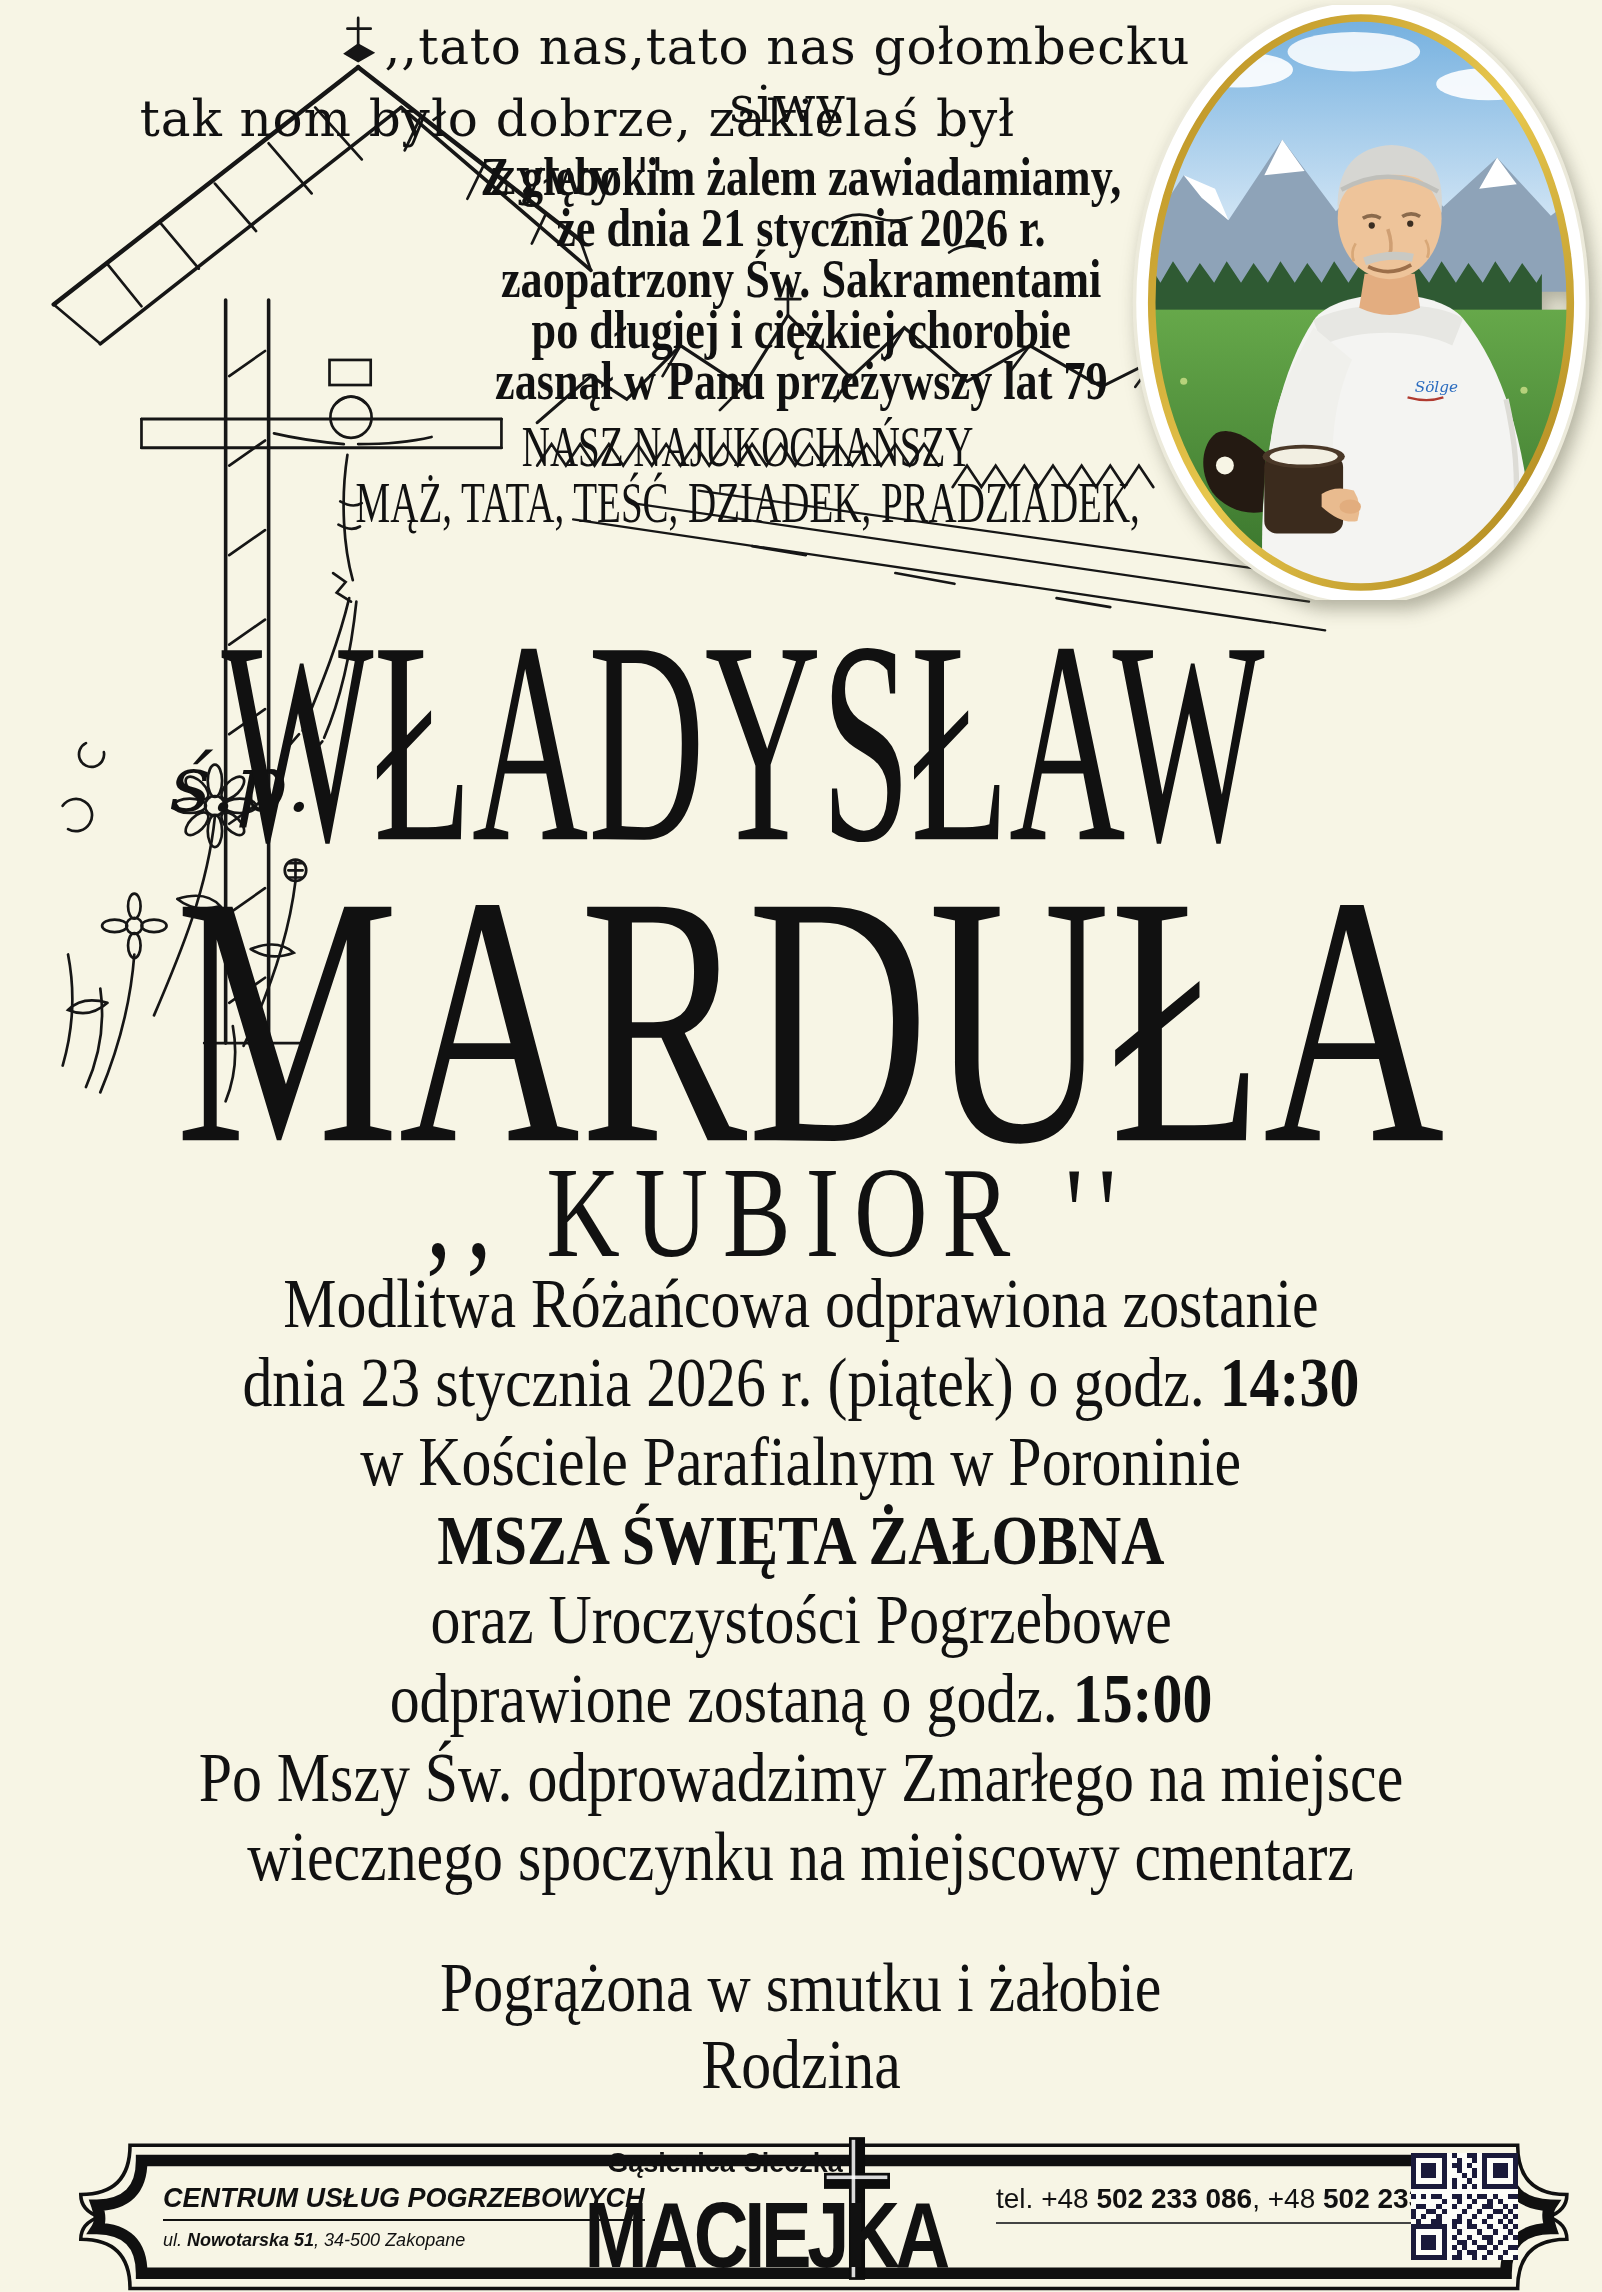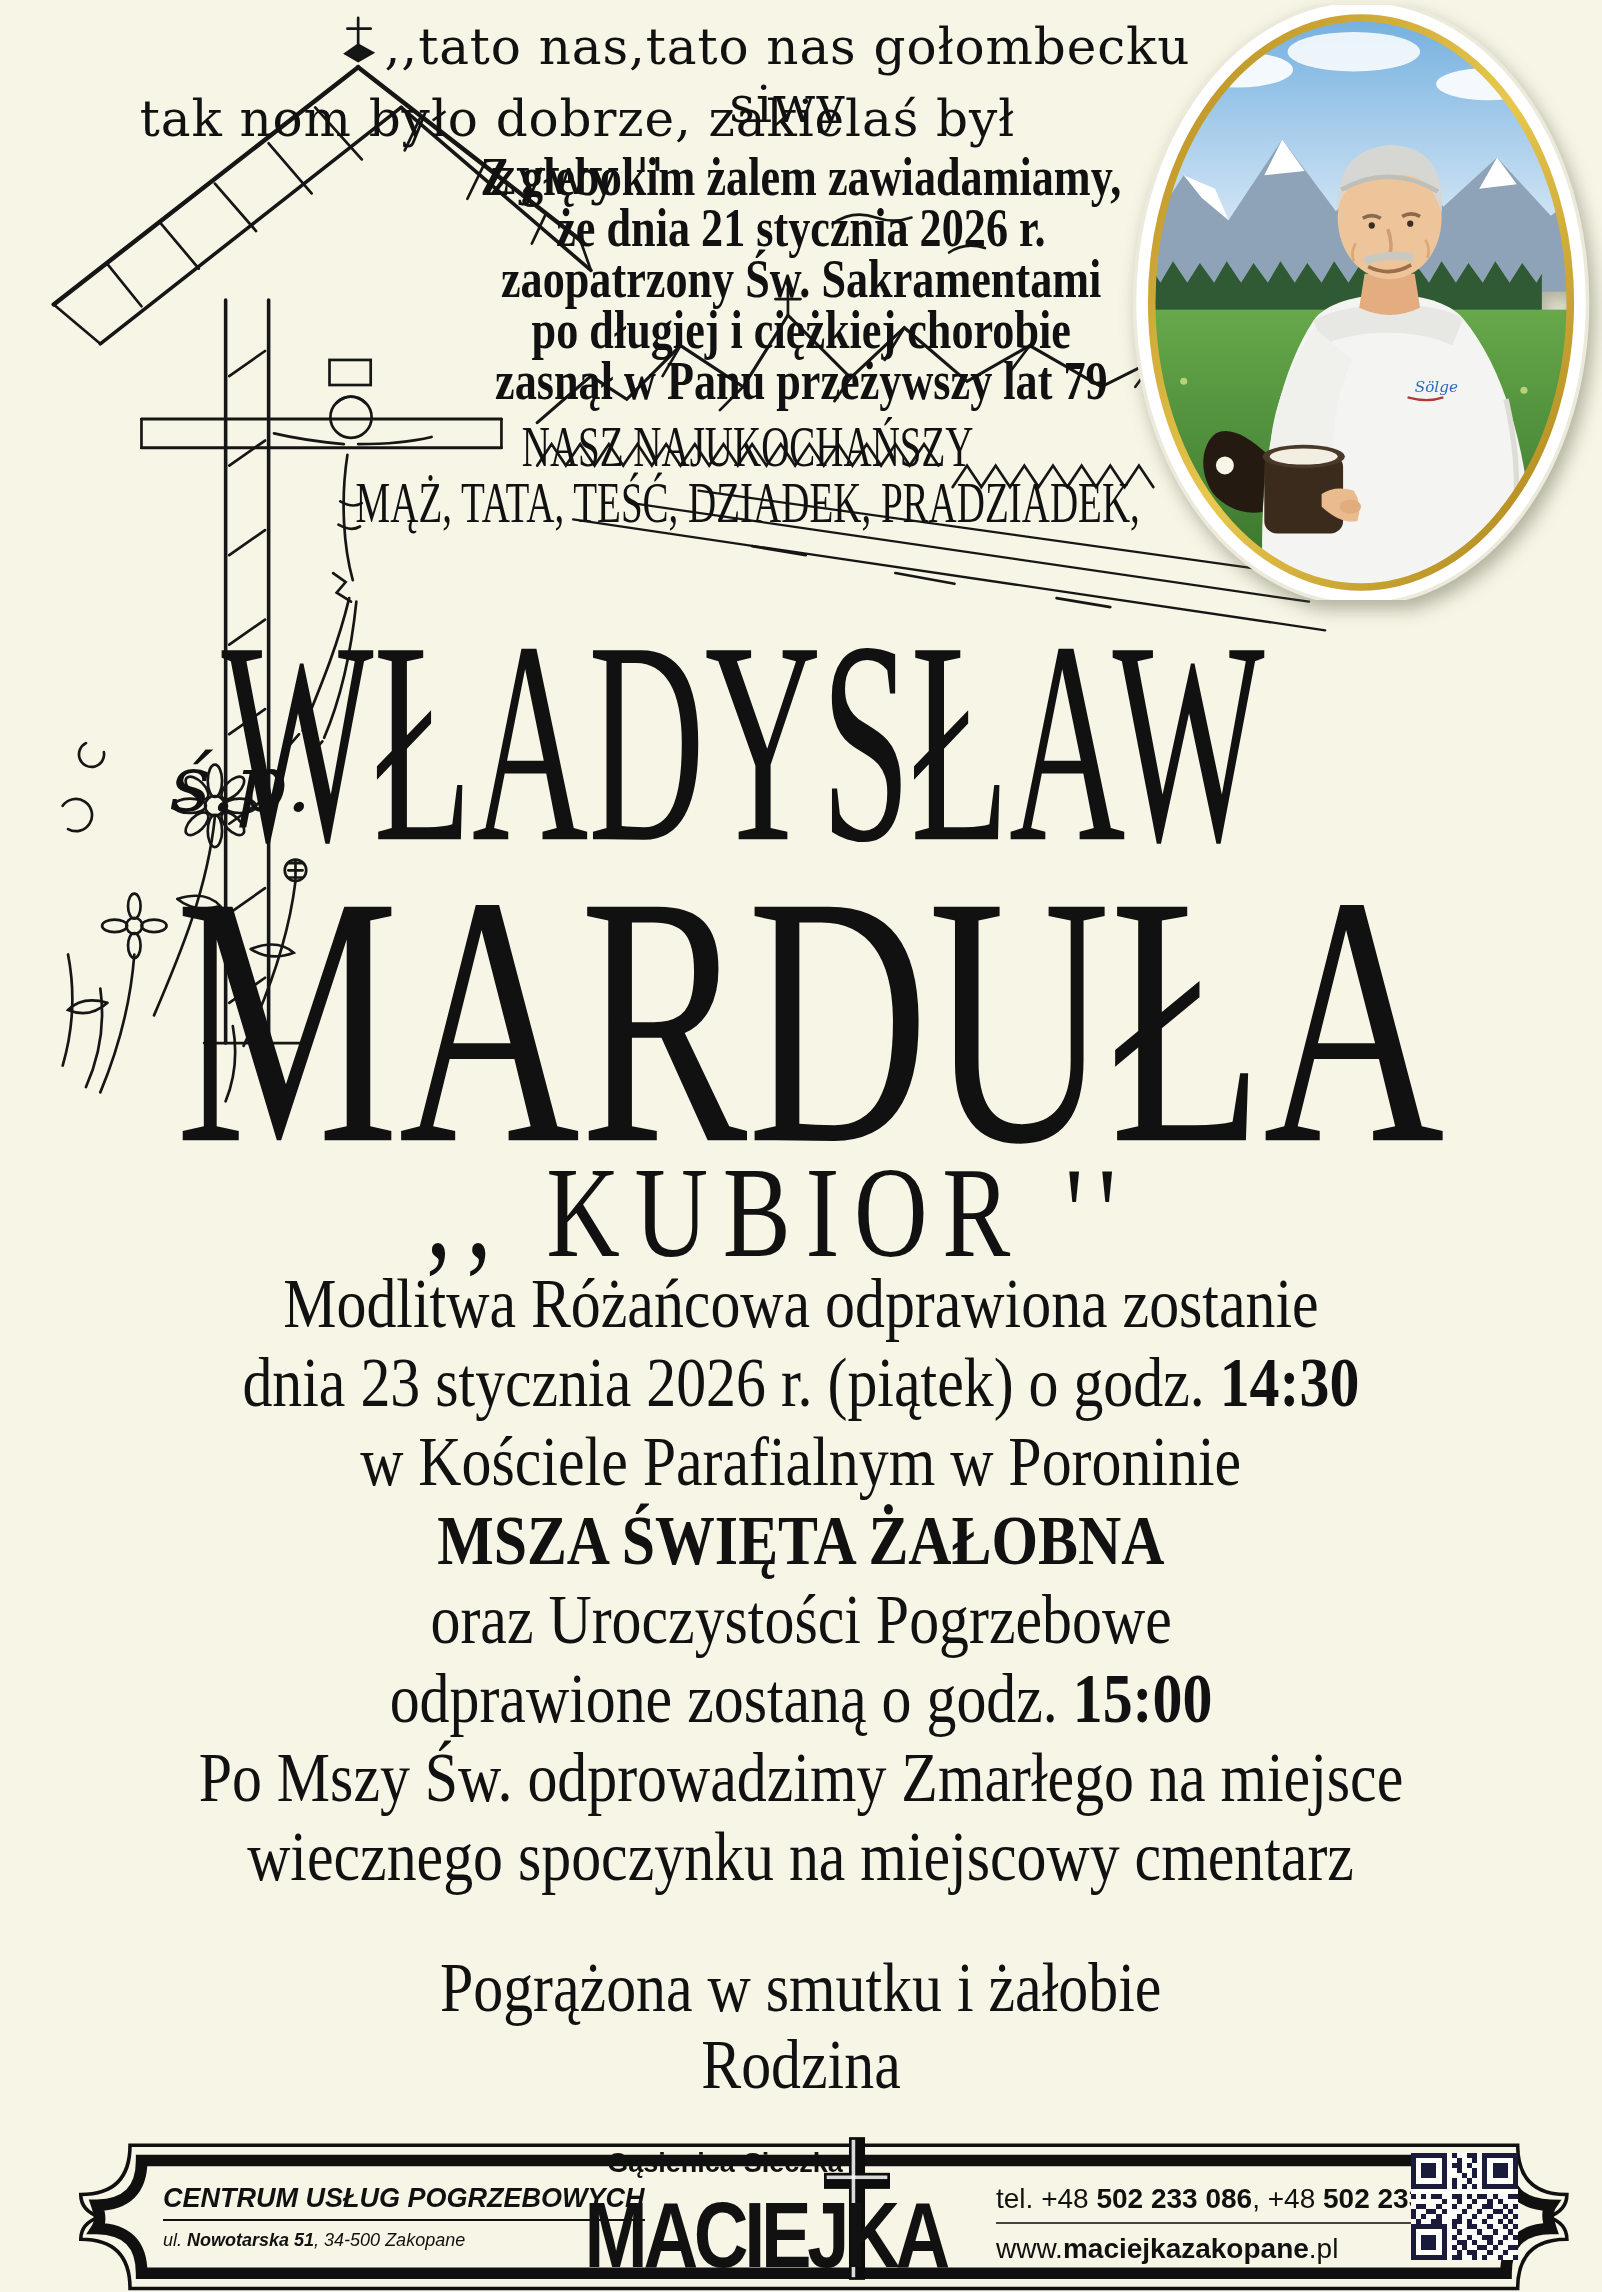--- a/index.html
+++ b/index.html
@@ -264,23 +264,20 @@
     </svg>
     <div style="position:relative;margin-top:1.8px;">
       <span class="wordmark">MACIEJKA</span>
     </div>
   </div>
 
   <div class="abs f-sans" style="left:996px;top:2183px;z-index:4;">
     <div class="f-tel">
       <span>tel. </span><span>+48 </span><b>502 233 086</b><span>, </span><span>+48 </span><b>502 233 089</b>
     </div>
-    <div class="f-web">
-      <span>www.</span><b>maciejkazakopane</b><span>.pl</span>
-    </div>
   </div>
 
   <svg class="abs" style="left:1411px;top:2153px;z-index:4;" width="107" height="107" viewBox="0 0 21 21" shape-rendering="crispEdges">
     <rect x="0" y="0" width="21" height="21" fill="#fdfdf9"></rect>
     <g fill="#1a1a3a">
       <path d="M0,0 h7 v7 h-7 z M1,1 v5 h5 v-5 z" fill-rule="evenodd"></path>
       <rect x="2" y="2" width="3" height="3"></rect>
       <path d="M14,0 h7 v7 h-7 z M15,1 v5 h5 v-5 z" fill-rule="evenodd"></path>
       <rect x="16" y="2" width="3" height="3"></rect>
       <path d="M0,14 h7 v7 h-7 z M1,15 v5 h5 v-5 z" fill-rule="evenodd"></path>

